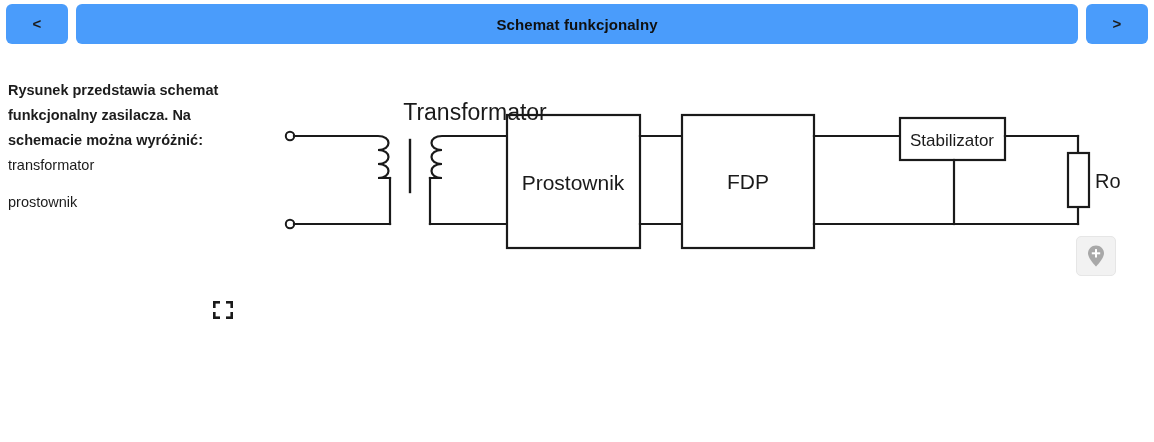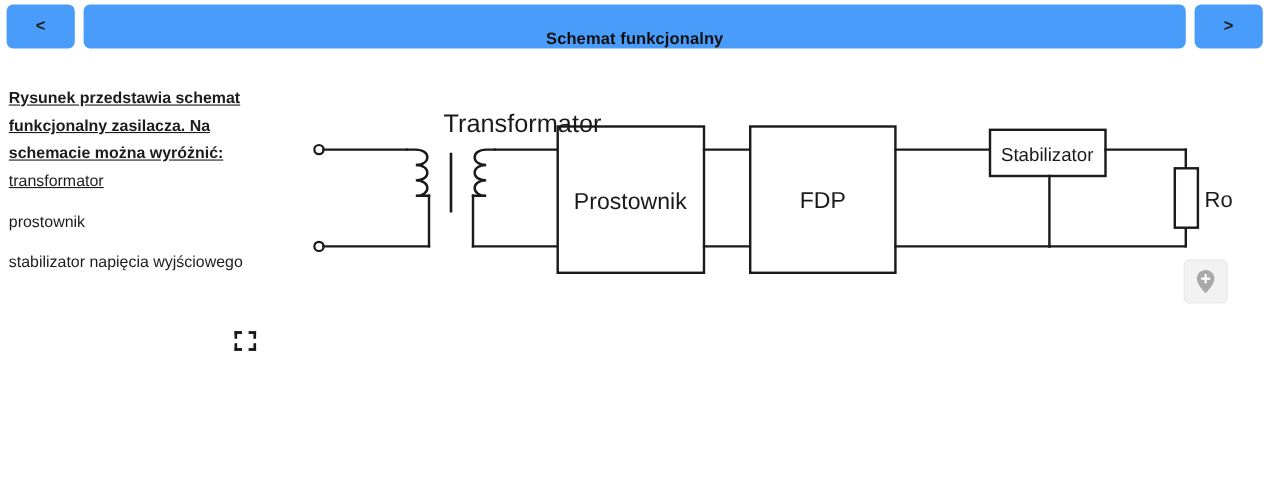--- a/index.html
+++ b/index.html
@@ -44,21 +44,21 @@
     padding: 0;
     flex: 0 0 auto;
     user-select: none;
   }
   .title-bar {
     flex: 1 1 auto;
     height: 40px;
     background: #4a9cfb;
     border-radius: 6px;
     display: flex;
-    align-items: flex-end;
+    align-items: center;
     justify-content: center;
     color: #101010;
     font-size: 15px;
     font-weight: bold;
     letter-spacing: 0.1px;
     user-select: none;
   }
 
   
   .side-panel {
@@ -66,21 +66,20 @@
     left: 8px;
     top: 78px;
     width: 250px;
   }
   .desc-intro {
     font-size: 14.5px;
     font-weight: bold;
     color: #1c1c1c;
     line-height: 25px;
     margin: 0;
-    text-decoration: underline;
   }
   .desc-intro .tail {
     font-weight: normal;
   }
   .desc-item {
     font-size: 14.5px;
     font-weight: normal;
     color: #1c1c1c;
     line-height: 25px;
     margin: 0;
@@ -133,21 +132,20 @@
   </div>
   <button class="nav-btn">&gt;</button>
 </div>
 
 <div class="side-panel">
   <p class="desc-intro">
     <span>Rysunek przedstawia schemat funkcjonalny zasilacza. Na schemacie można wyróżnić:</span>
     <span class="tail">transformator</span>
   </p>
   <p class="desc-item">prostownik</p>
-  <p class="desc-item">stabilizator napięcia wyjściowego</p>
 </div>
 
 <svg class="fullscreen-icon" viewBox="0 0 20 18">
   <g fill="#1a1a1a">
     <rect x="0" y="0" width="7" height="2.6"></rect>
     <rect x="0" y="0" width="2.6" height="7"></rect>
     <rect x="13" y="0" width="7" height="2.6"></rect>
     <rect x="17.4" y="0" width="2.6" height="7"></rect>
     <rect x="0" y="15.4" width="7" height="2.6"></rect>
     <rect x="0" y="11" width="2.6" height="7"></rect>

